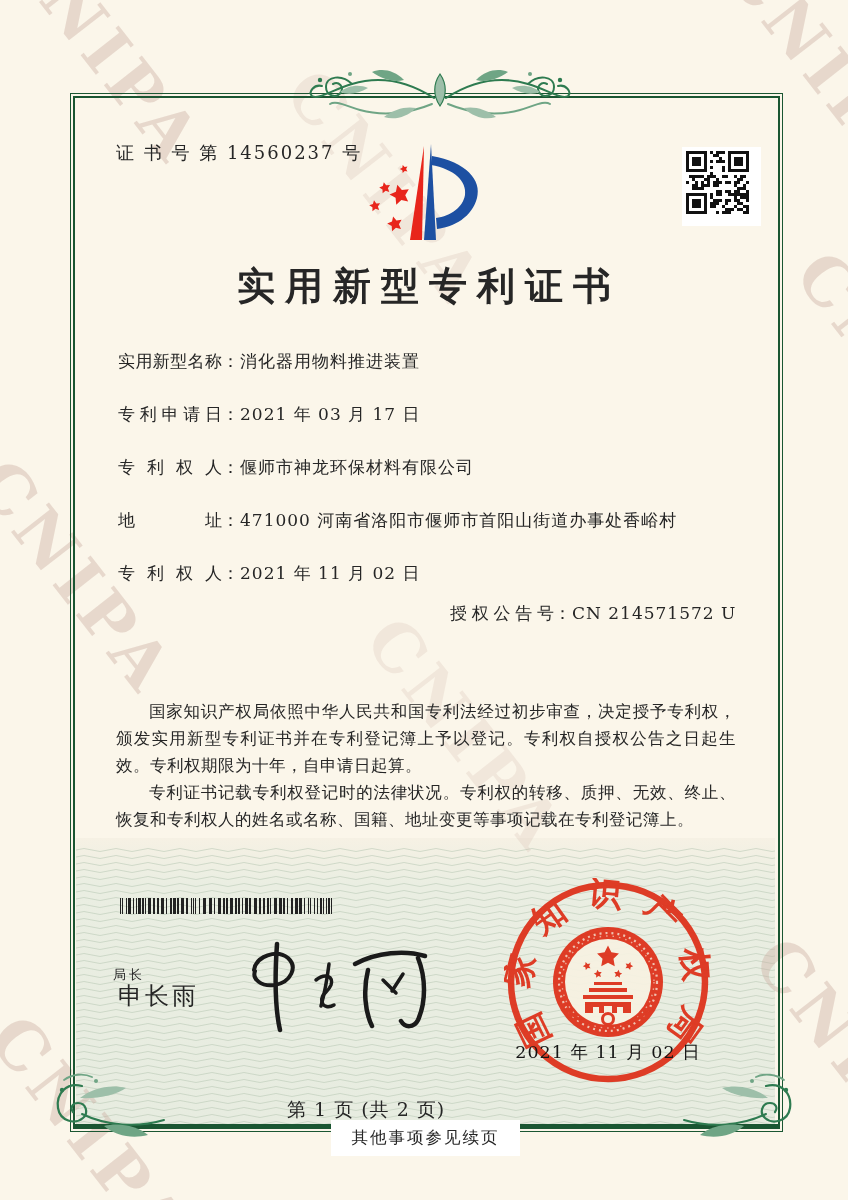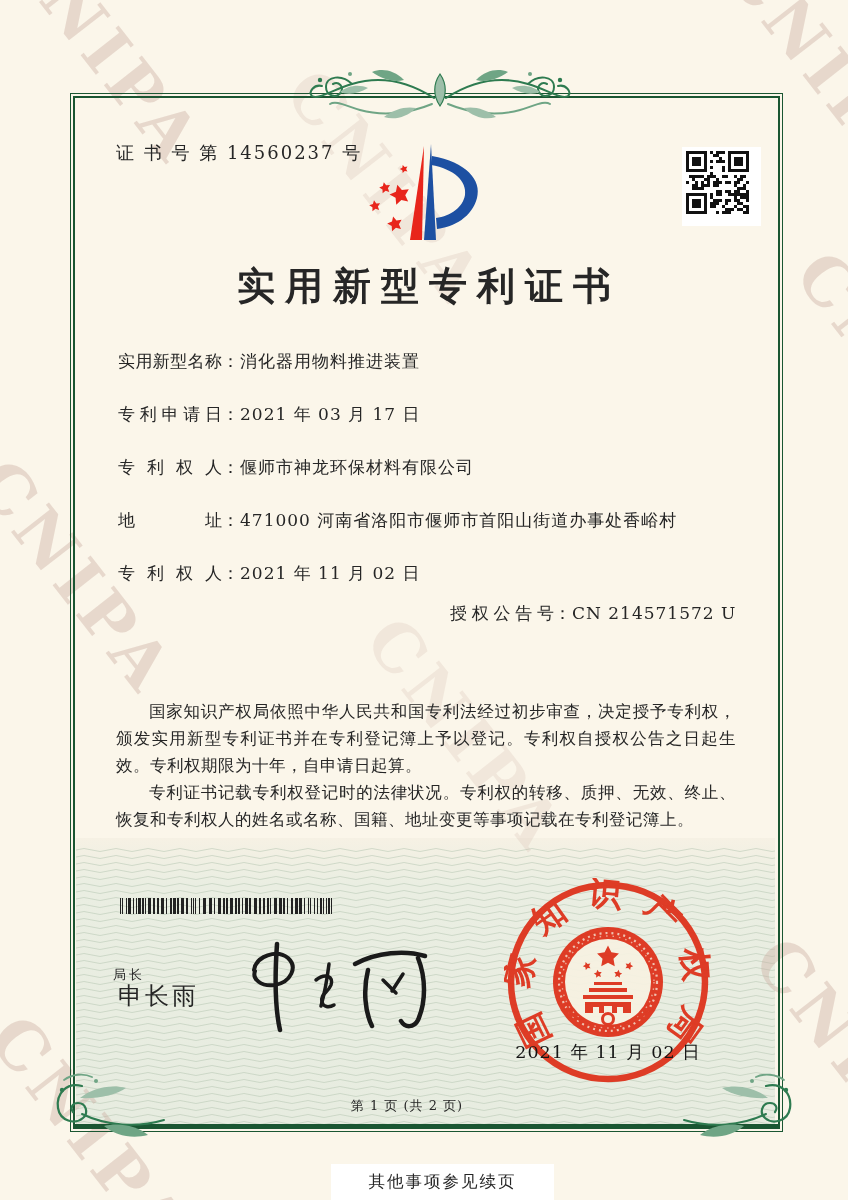--- a/index.html
+++ b/index.html
@@ -42,23 +42,23 @@
   
   .barcode{position:absolute;left:120px;top:898px;z-index:11;}
   .sign-title{position:absolute;left:113px;top:966px;font-size:13px;letter-spacing:3px;z-index:11;
               font-family:"DejaVu Sans","Liberation Sans",sans-serif;}
   .sign-name{position:absolute;left:118px;top:980px;font-size:24px;letter-spacing:3px;z-index:11;
               font-family:Liberation Serif, serif;}
   .signature{position:absolute;left:225px;top:928px;z-index:11;}
   .seal{position:absolute;left:504px;top:878px;z-index:12;opacity:.93;}
   .seal-date{position:absolute;left:504px;top:1040px;width:208px;text-align:center;z-index:13;
              font-size:17.5px;color:#151515;letter-spacing:1px;}
-  .page-indicator{position:absolute;left:287px;top:1097px;width:240px;text-align:center;
-             font-size:13px;z-index:10;letter-spacing:1px;}
-  .note-box{position:absolute;left:331px;top:1164px;width:223px;height:36px;background:#ffffff;
+  .page-indicator{position:absolute;left:287px;top:1097px;width:240px;
+             font-size:19px;z-index:10;letter-spacing:1px;}
+  .note-box{position:absolute;left:331px;top:1120px;width:189px;height:36px;background:#ffffff;
             z-index:10;text-align:center;line-height:36px;font-size:16.5px;letter-spacing:2px;}
 </style>
 </head>
 <body>
 
 <div class="page">
 
   <svg width="0" height="0" style="position:absolute">
     <defs>
       <path id="star" d="M0,-10L2.94,-4.05L9.51,-3.09L4.76,1.55L5.88,8.09L0,5L-5.88,8.09L-4.76,1.55L-9.51,-3.09L-2.94,-4.05Z"></path>

